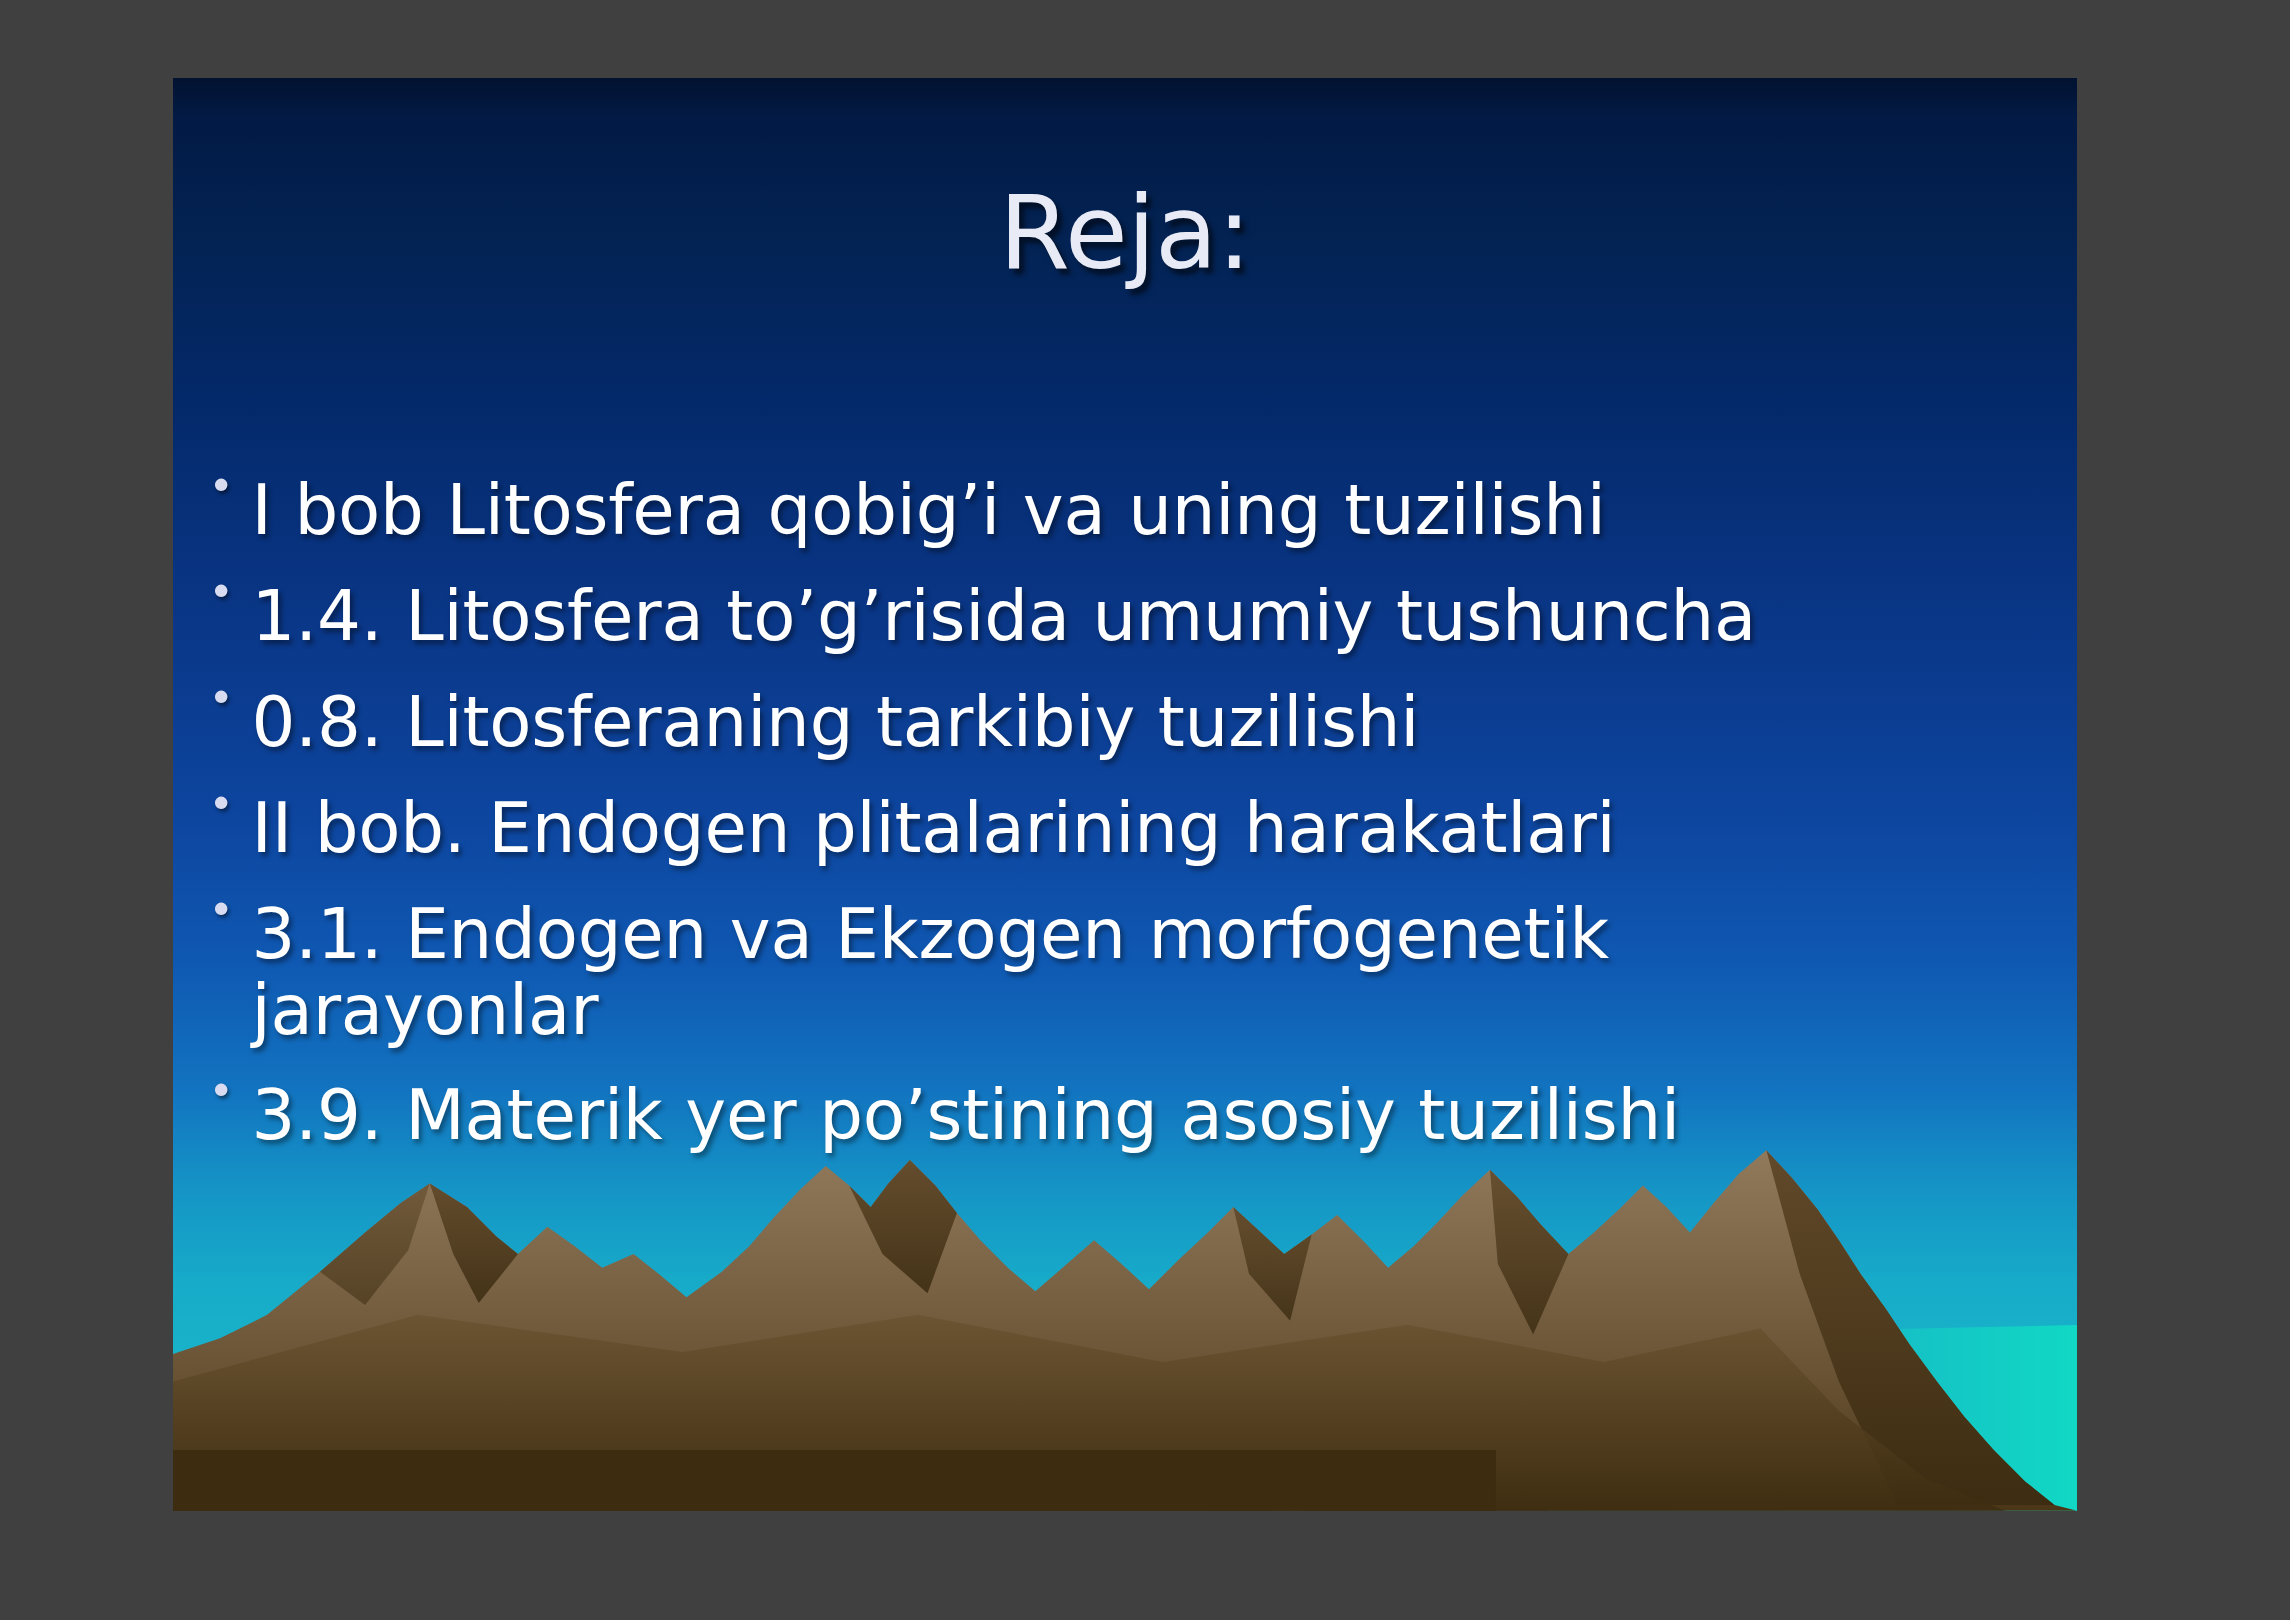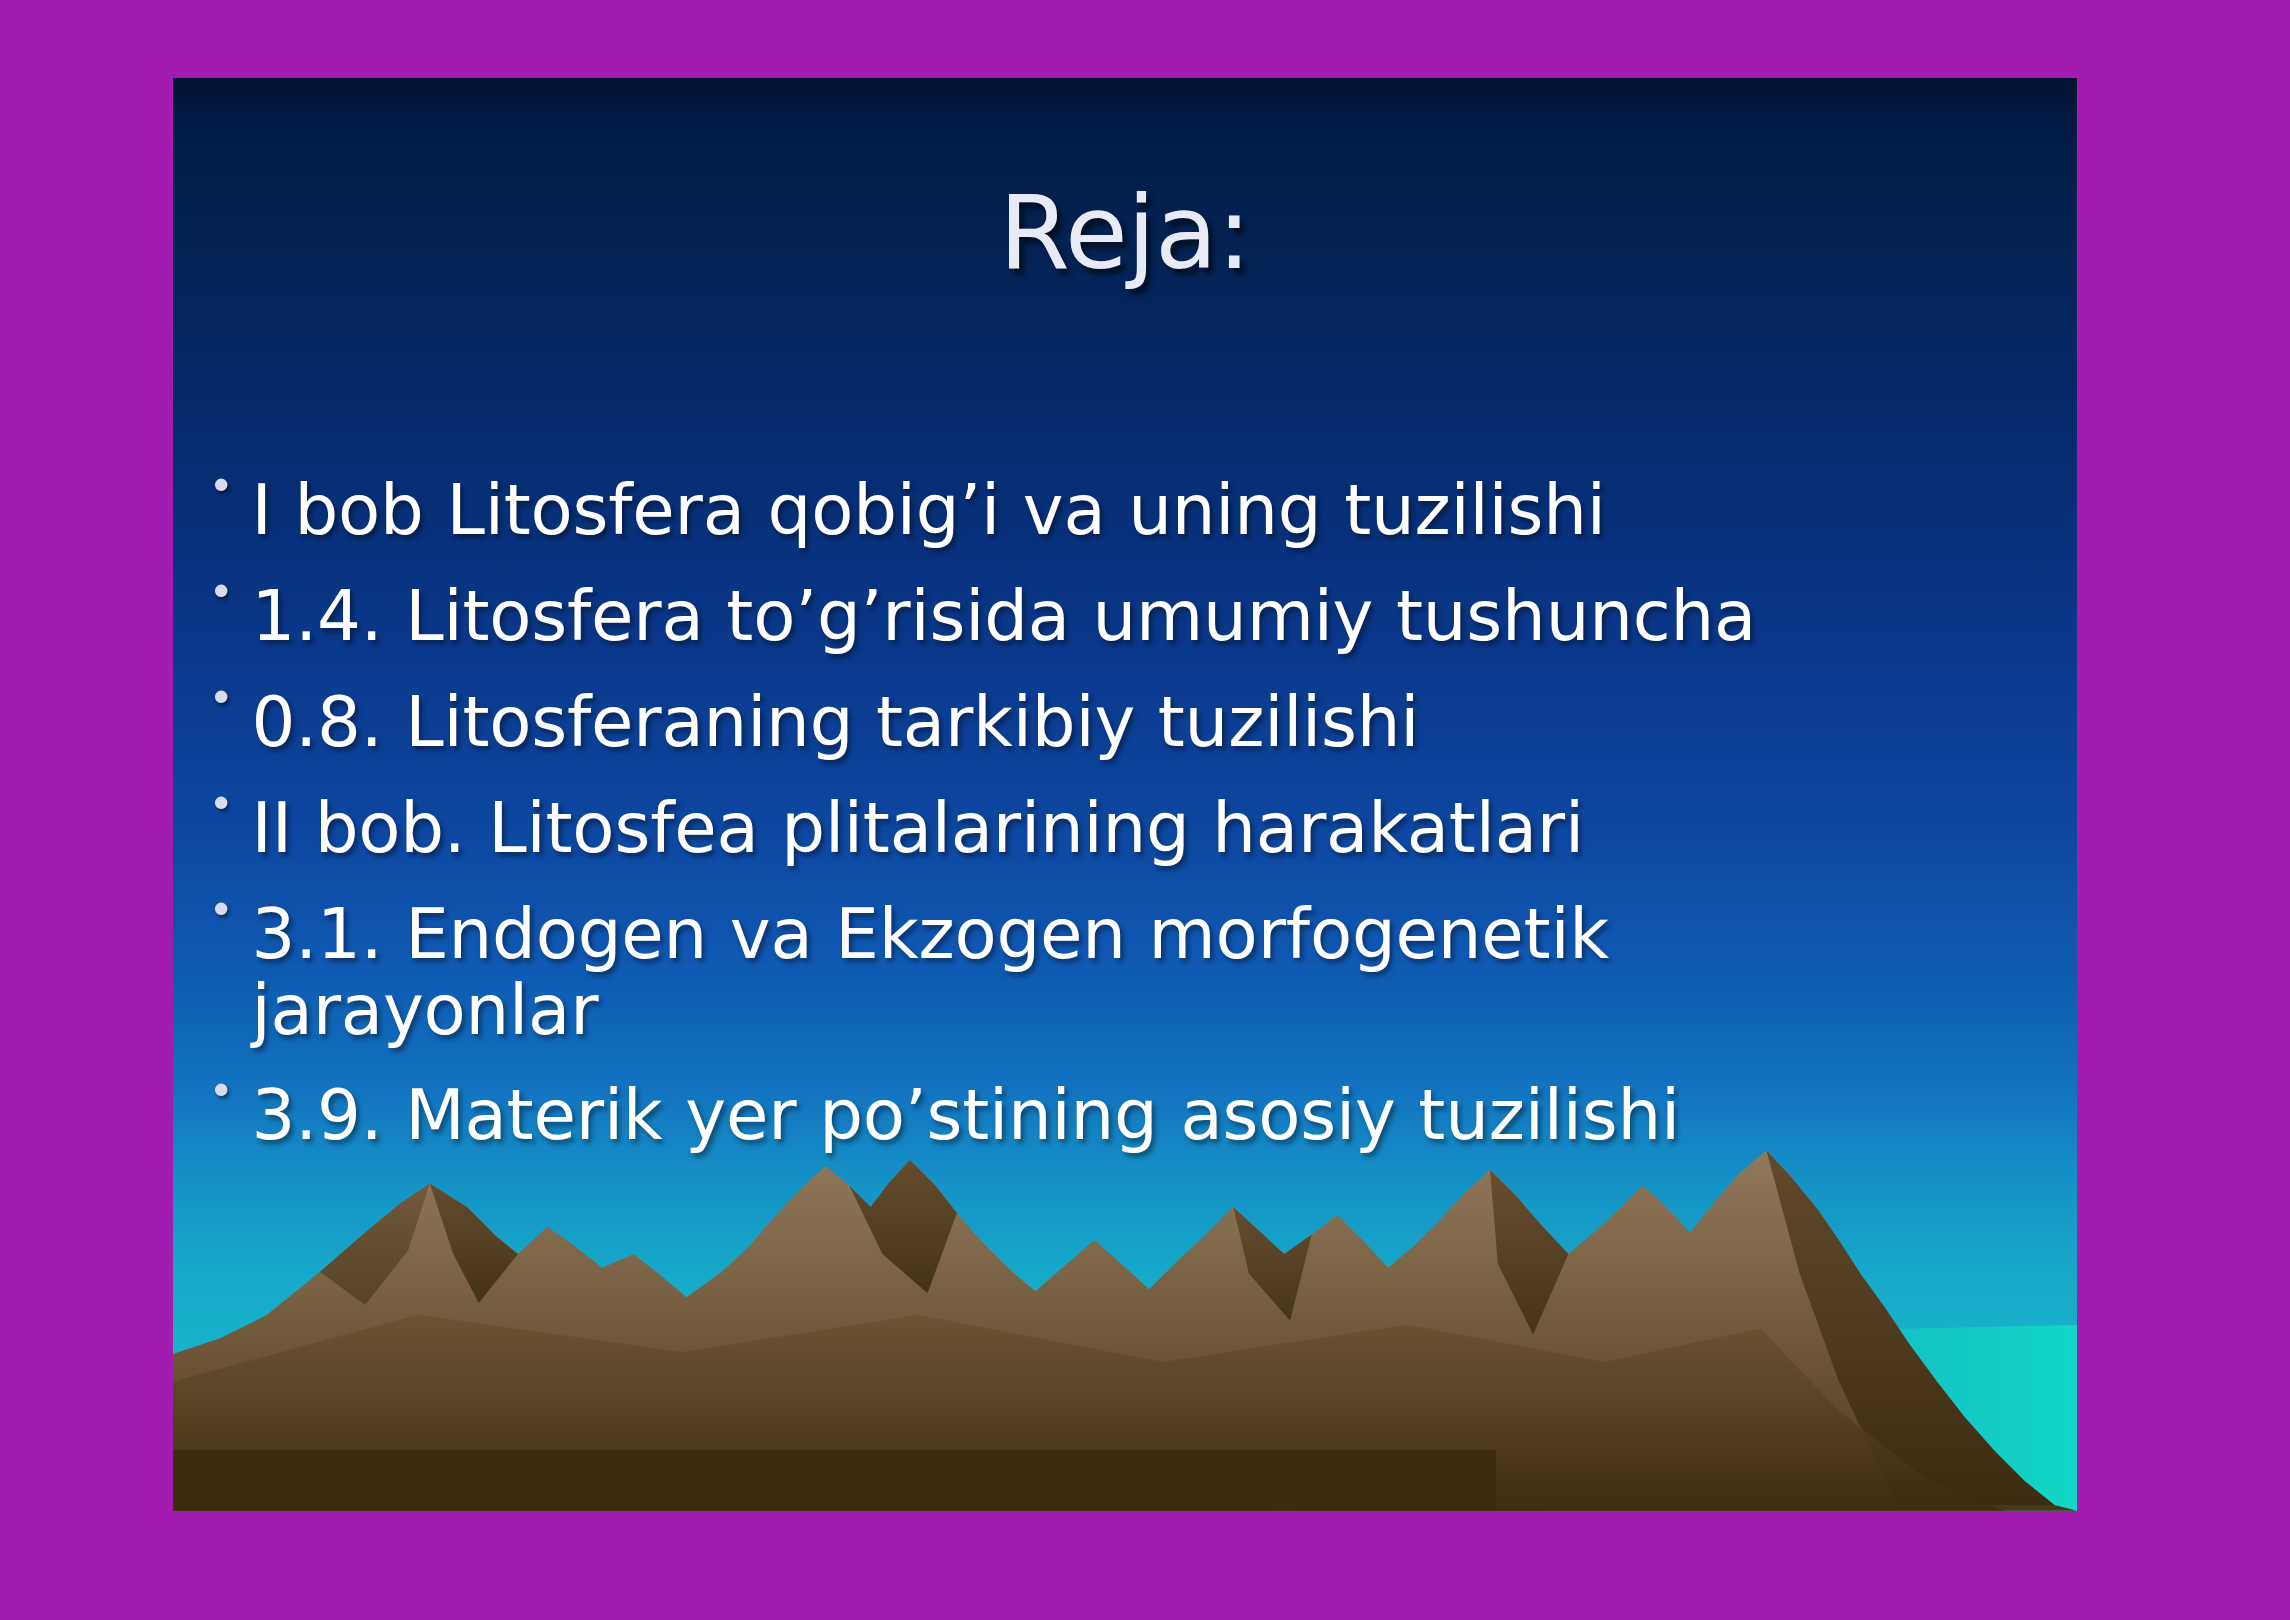--- a/index.html
+++ b/index.html
@@ -15,21 +15,21 @@
     overflow: hidden;
   }
 
   
   #slide-root {
     position: absolute;
     left: 0;
     top: 0;
     width: 2291px;
     height: 1620px;
-    background: #a21caf;
+    background: #404040;
   }
 
   .slide {
     position: absolute;
     left: 173px;
     top: 78px;
     width: 1904px;
     height: 1433px;
     overflow: hidden;
   }
@@ -248,21 +248,21 @@
         <span class="bullet-text">1.4. Litosfera to’g’risida umumiy tushuncha</span>
       </li>
 
       <li class="bullet-row">
         <span class="bullet-mark">•</span>
         <span class="bullet-text">0.8. Litosferaning tarkibiy tuzilishi</span>
       </li>
 
       <li class="bullet-row">
         <span class="bullet-mark">•</span>
-        <span class="bullet-text">II bob. Litosfea plitalarining harakatlari</span>
+        <span class="bullet-text">II bob. Endogen plitalarining harakatlari</span>
       </li>
 
       <li class="bullet-row">
         <span class="bullet-mark">•</span>
         <span class="bullet-text">3.1. Endogen va Ekzogen morfogenetik jarayonlar</span>
       </li>
 
       <li class="bullet-row">
         <span class="bullet-mark">•</span>
         <span class="bullet-text">3.9. Materik yer po’stining asosiy tuzilishi</span>

